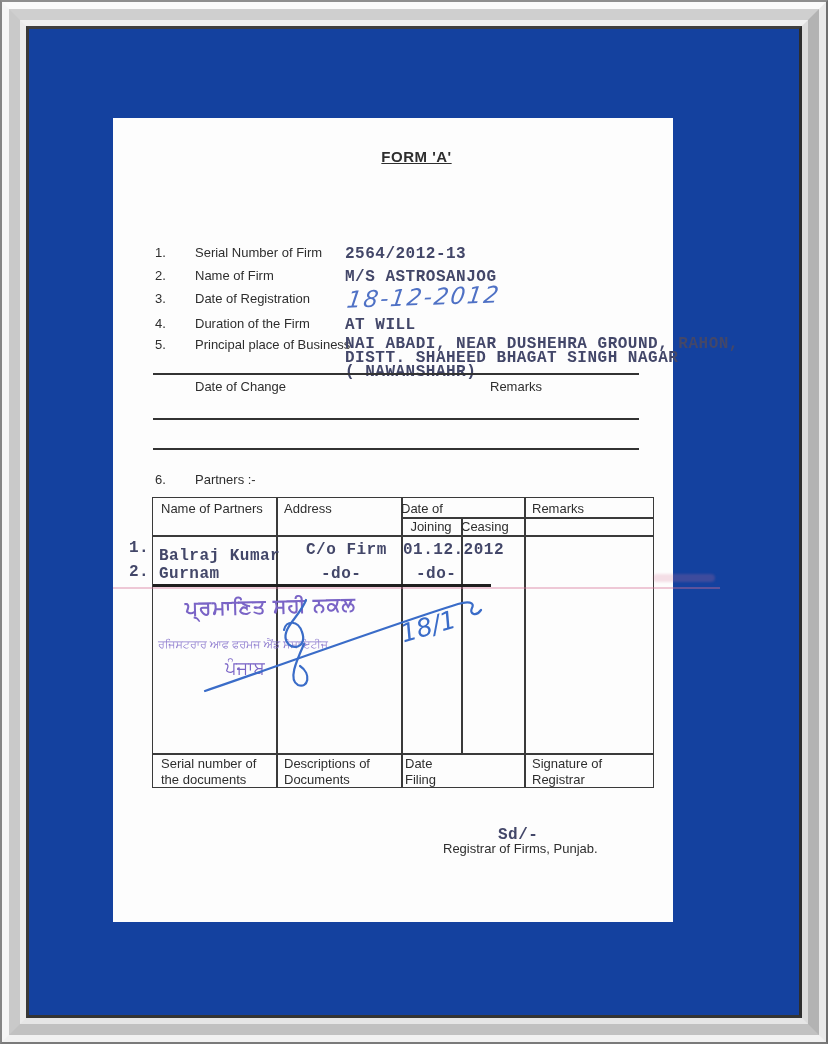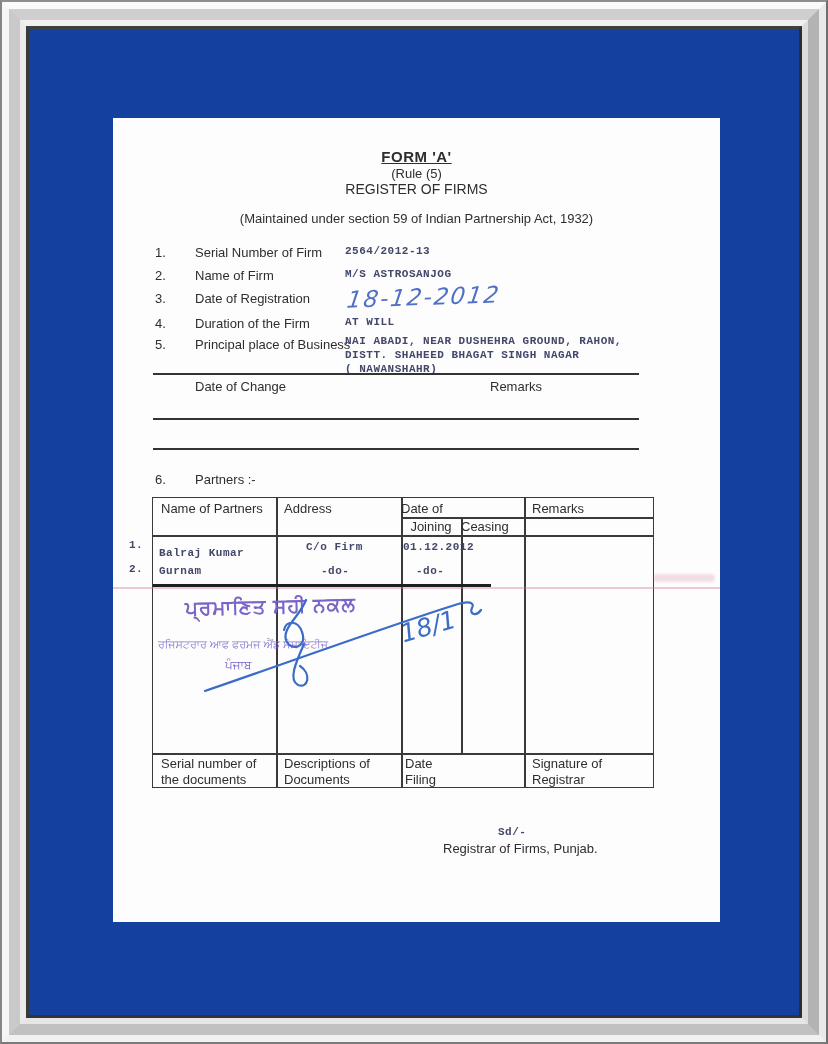--- a/index.html
+++ b/index.html
@@ -7,46 +7,46 @@
          font-family:"Liberation Sans",sans-serif;}
   
   .f{box-sizing:border-box;width:100%;height:100%;}
   .f1{position:absolute;inset:0;border:2px solid;border-color:#8e8e8e #6f6f6f #7a7a7a #858585;}
   .f2{border:7px solid;border-color:#fafafa #e9e9e9 #f1f1f1 #f6f6f6;}
   .f3{border:11px solid;border-color:#cfcfcf #b3b3b3 #c1c1c1 #c9c9c9;}
   .f4{border:6px solid;border-color:#f0f0f0 #dcdcdc #e6e6e6 #ebebeb;}
   .f5{border:3px solid;border-color:#3f3f3f #2d2d2d #343434 #393939;}
   .mat{width:100%;height:100%;background:#14419f;}
   
-  .paper{position:absolute;left:113px;top:118px;width:607px;height:804px;
+  .paper{position:absolute;left:113px;top:118px;width:560px;height:804px;
          background:#fdfdfd;color:#2e2e2e;font-size:13px;}
   .abs{position:absolute;}
   .center{left:0;width:607px;text-align:center;}
   .title{font-weight:bold;font-size:15px;text-decoration:underline;letter-spacing:.5px;}
   .typed{font-family:"Liberation Mono","DejaVu Sans Mono",monospace;
-         font-weight:bold;color:#434769;font-size:11px;letter-spacing:.5px;white-space:nowrap;}
+         font-weight:bold;color:#434769;font-size:16px;letter-spacing:.5px;white-space:nowrap;}
   .handwritten{font-family:"DejaVu Sans",sans-serif;font-style:italic;color:#4f71c5;
          font-size:23px;letter-spacing:2px;transform:rotate(-2deg) skewX(-10deg);white-space:nowrap;}
   .fnum{position:absolute;left:42px;}
   .flabel{position:absolute;left:82px;white-space:nowrap;}
   .fvalue{position:absolute;left:232px;}
   .rule-line{position:absolute;left:40px;width:486px;height:2px;background:#333;}
   
   .tbl{position:absolute;left:39px;top:379px;width:500px;height:289px;
        border:1.5px solid #3a3a3a;box-sizing:content-box;}
   .vline{position:absolute;width:1.5px;background:#3a3a3a;top:0;height:289px;}
   .hline{position:absolute;height:1.5px;background:#3a3a3a;}
   .cell{position:absolute;white-space:nowrap;}
   .wrapcell{position:absolute;line-height:15.5px;}
   .thickline{position:absolute;left:0;top:86px;width:338px;height:3px;background:#1f1f1f;}
   
   .stamp{color:#7a64c6;white-space:nowrap;}
   .st1{font-size:20px;font-weight:bold;letter-spacing:1px;transform:rotate(-1.5deg);}
   .st2{font-size:11px;opacity:.85;}
-  .st3{font-size:12px;}
+  .st3{font-size:18px;}
   .scan-line{position:absolute;left:0;top:469px;width:607px;height:2px;
              background:rgba(214,112,150,.38);}
   .scan-smudge{position:absolute;left:540px;top:456px;width:62px;height:8px;
              background:rgba(214,112,150,.22);border-radius:4px;filter:blur(1px);}
   .app-note{line-height:15.5px;}
   .sig-digits{font-family:"DejaVu Sans",sans-serif;font-style:italic;}
 </style>
 </head>
 <body>
 
@@ -60,23 +60,20 @@
             <div class="mat"></div>
           </div>
         </div>
       </div>
     </div>
   </div>
 
   <div class="paper">
 
     <div class="abs center title" style="top:30px">FORM 'A'</div>
-    <div class="abs center" style="top:48px">(Rule (5)</div>
-    <div class="abs center" style="top:63px;font-size:14px">REGISTER OF FIRMS</div>
-    <div class="abs center" style="top:93px">(Maintained under section 59 of Indian Partnership Act, 1932)</div>
 
     <div class="abs" style="top:127px;left:0;width:100%">
       <span class="fnum">1.</span>
       <span class="flabel">Serial Number of Firm</span>
       <span class="fvalue typed">2564/2012-13</span>
     </div>
     <div class="abs" style="top:150px;left:0;width:100%">
       <span class="fnum">2.</span>
       <span class="flabel">Name of Firm</span>
       <span class="fvalue typed">M/S ASTROSANJOG</span>

